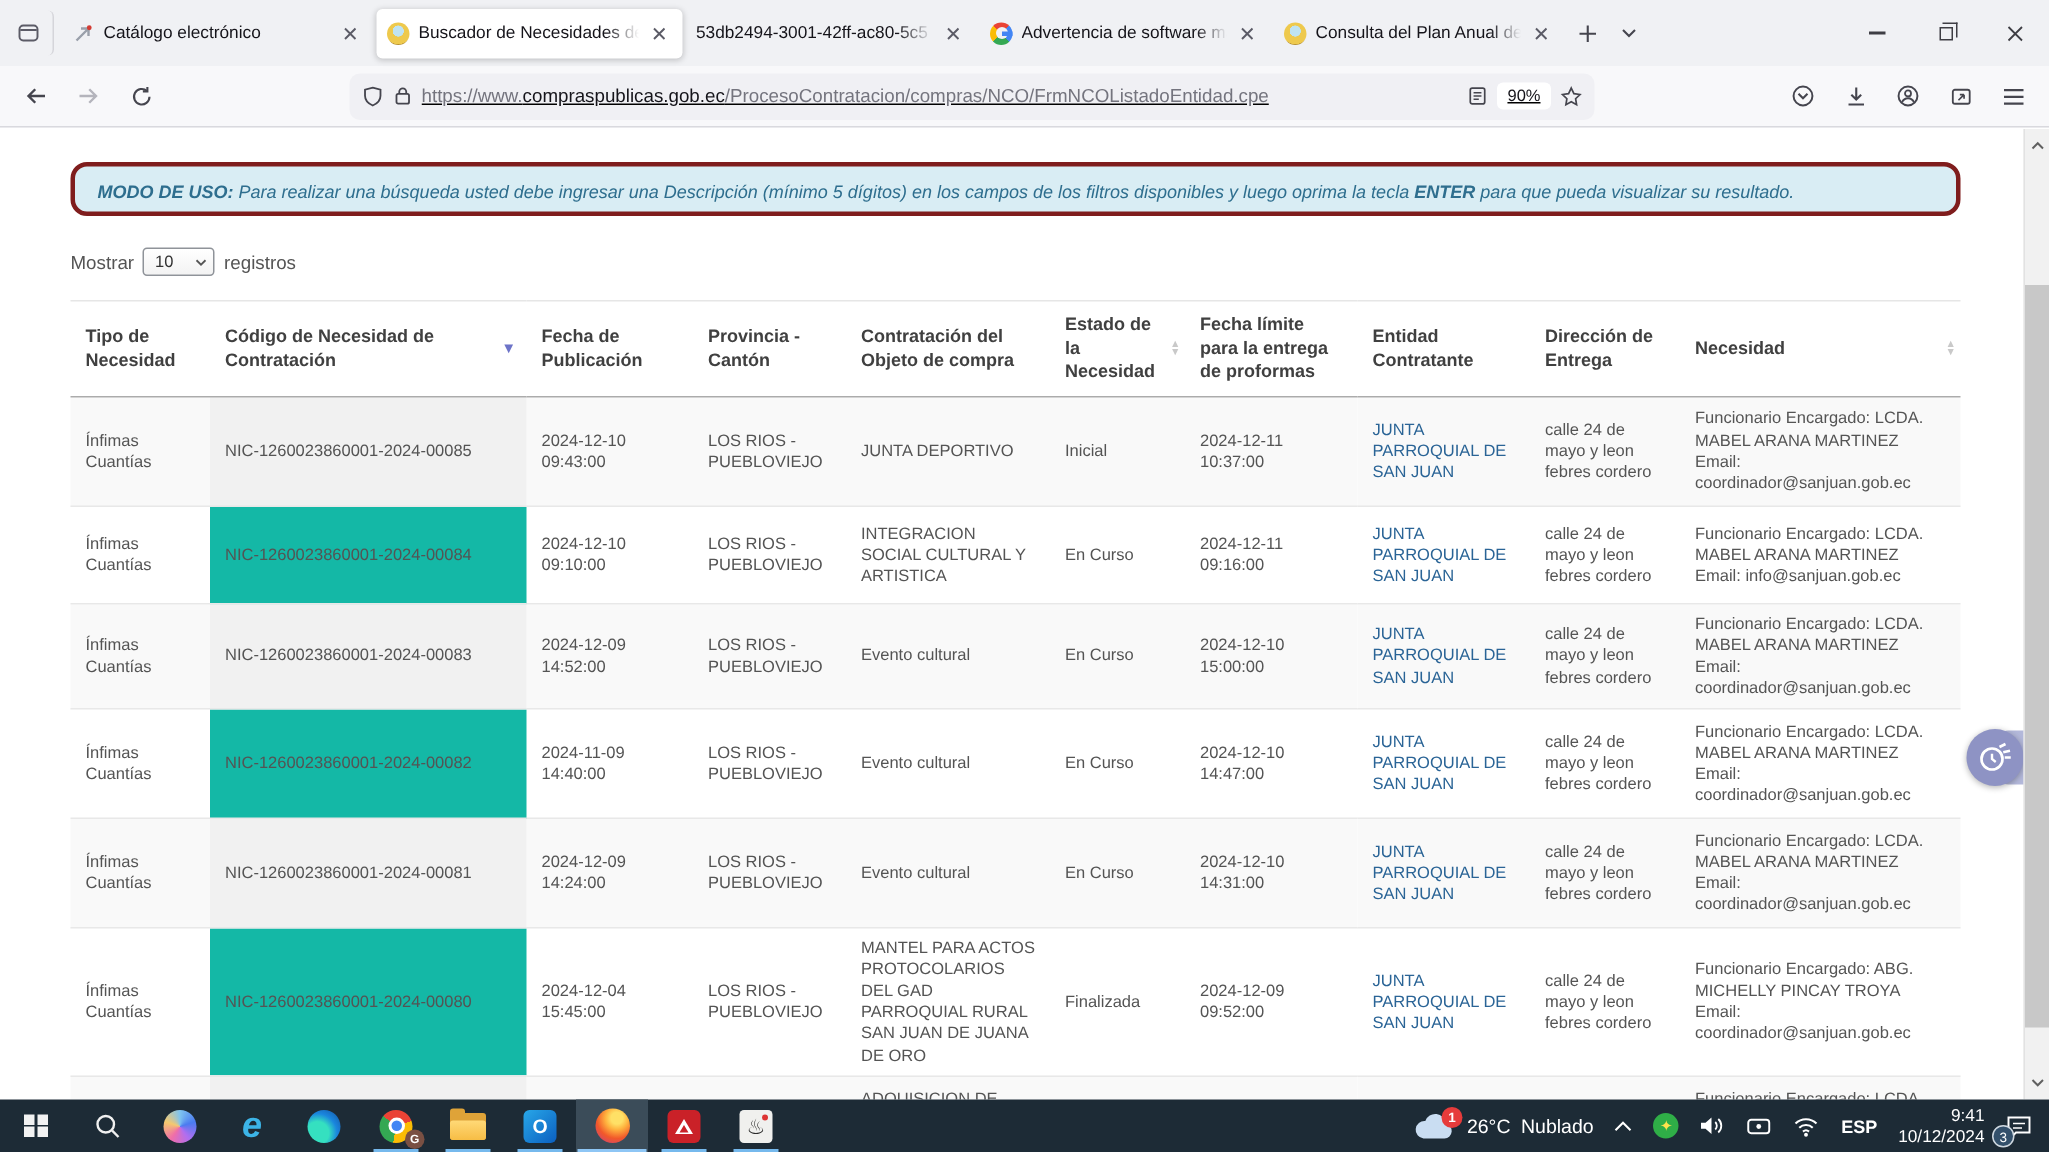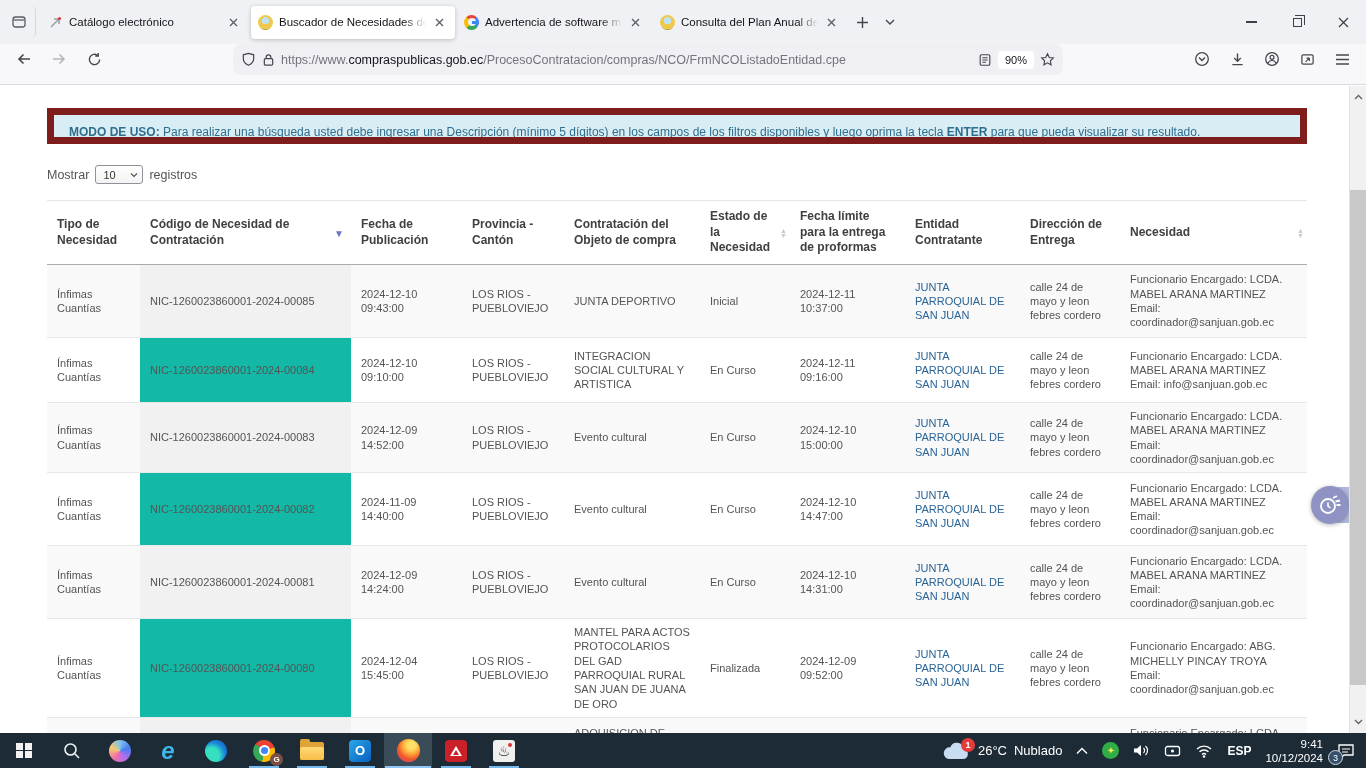--- a/index.html
+++ b/index.html
@@ -20,33 +20,33 @@
   .fav-g i { position:absolute; left:3.5px; top:3.5px; width:8px; height:8px; background:#f0f1f4; border-radius:50%; }
   .fav-g b { position:absolute; right:0; top:6px; width:7px; height:3.5px; background:#4285f4; }
   .tbtn { width:28px; height:28px; border-radius:4px; display:flex; align-items:center; justify-content:center; color:#45454e; }
   .wincontrols { margin-left:auto; display:flex; height:44px; }
   .wbtn { width:46px; height:44px; display:flex; align-items:center; justify-content:center; color:#3e3e44; }
   .glyph-min { width:11px; height:1.4px; background:#3e3e44; }
   .glyph-restore { width:9px; height:9px; border:1.2px solid #3e3e44; position:relative; background:#f0f1f4; }
   .glyph-restore:before { content:""; position:absolute; left:1.5px; top:-3.5px; width:9px; height:9px; border:1.2px solid #3e3e44; border-left:none; border-bottom:none; }
 
   
-  .toolbar { height:41px; background:#f8f8fa; border-bottom:1px solid #d9d9de; display:flex; align-items:flex-start; padding:0 8px; gap:3px; }
+  .toolbar { height:41px; background:#f8f8fa; border-bottom:1px solid #d9d9de; display:flex; align-items:center; padding:0 8px; gap:3px;text-decoration:underline; }
   .navbtn { width:32px; height:30px; border-radius:4px; display:flex; align-items:center; justify-content:center; color:#45454e; }
   .navbtn.disabled { color:#b4b4bc; }
   .urlbar { flex:1; height:31px; margin:0 120px 0 120px; background:#f0f0f4; border-radius:7px; display:flex; align-items:center; padding:0 8px; gap:6px; min-width:0; }
   .urltext { flex:1; font-size:12.5px; white-space:nowrap; overflow:hidden; color:#74747e; }
   .urltext .dom { color:#15141a; }
   .zoompill { background:#fff; border-radius:4px; font-size:11px; color:#15141a; padding:3px 7px; }
   .ubtn { display:flex; align-items:center; justify-content:center; color:#5b5b66; }
 
   
   .page { position:absolute; top:86px; left:0; width:1366px; height:647px; background:#fff; overflow:hidden; }
   .content { margin-left:47px; width:1260px; padding-top:22px; }
-  .banner { background:#d9edf4; border:7px solid #7f1d1d; border-radius:0; padding:10px 15px; font-size:12px; color:#2e6e8e; height:36px; white-space:nowrap; overflow:hidden; }
+  .banner { background:#d9edf4; border:3px solid #7f1d1d; border-radius:11px; padding:10px 15px; font-size:12px; color:#2e6e8e; height:36px; white-space:nowrap; overflow:hidden;font-style:italic; }
   .banner b { font-weight:bold; }
   .ctrlrow { display:flex; justify-content:space-between; align-items:flex-end; margin-top:14px; height:26px; }
   .lenmenu { display:flex; align-items:center; gap:6px; font-size:12.5px; color:#555; }
   .selectbox { width:48px; height:19px; border:1px solid #8f9399; border-radius:3px; background:linear-gradient(#fff,#f3f3f3); font-size:11px; color:#333; display:flex; align-items:center; padding:0 4px 0 7px; justify-content:space-between; }
   .filter { display:flex; align-items:center; gap:6px; font-size:12px; color:#4a4a4a; }
   .filter input { width:150px; height:25px; border:1px solid #c5c5c5; border-radius:4px; font-size:12px; padding:0 6px; outline:none; font-family:"Liberation Sans",sans-serif; }
 
   table.grid { width:1260px; table-layout:fixed; border-collapse:collapse; margin-top:16px; }
   .grid th { font-size:12px; font-weight:bold; color:#404040; text-align:left; vertical-align:middle; padding:8px 10px; height:64px; border-top:1px solid #e6e6e6; border-bottom:1px solid #ababab; position:relative; line-height:1.3; }
   .grid td { font-size:11px; color:#545454; vertical-align:middle; padding:6px 10px; line-height:1.3; border-bottom:1px solid #e8e8e8; word-wrap:break-word; }
@@ -142,20 +142,28 @@
     <div class="tab active" style="width:204px">
       <span class="fav fav-ecu"></span>
       <span class="ttl">Buscador de Necesidades de</span>
       <span class="tclose">
           <svg width="9" height="9" viewBox="0 0 9 9">
             <path d="M1 1l7 7M8 1L1 8" stroke="currentColor" stroke-width="1.3"></path>
           </svg>
         </span>
     </div>
 
+    <div class="tab" style="width:194px">
+      <span class="ttl">53db2494-3001-42ff-ac80-5c5</span>
+      <span class="tclose">
+          <svg width="9" height="9" viewBox="0 0 9 9">
+            <path d="M1 1l7 7M8 1L1 8" stroke="currentColor" stroke-width="1.3"></path>
+          </svg>
+        </span>
+    </div>
 
     <div class="tab" style="width:194px">
       <span class="fav fav-g">
           <i></i>
           <b></b>
         </span>
       <span class="ttl">Advertencia de software mali</span>
       <span class="tclose">
           <svg width="9" height="9" viewBox="0 0 9 9">
             <path d="M1 1l7 7M8 1L1 8" stroke="currentColor" stroke-width="1.3"></path>

